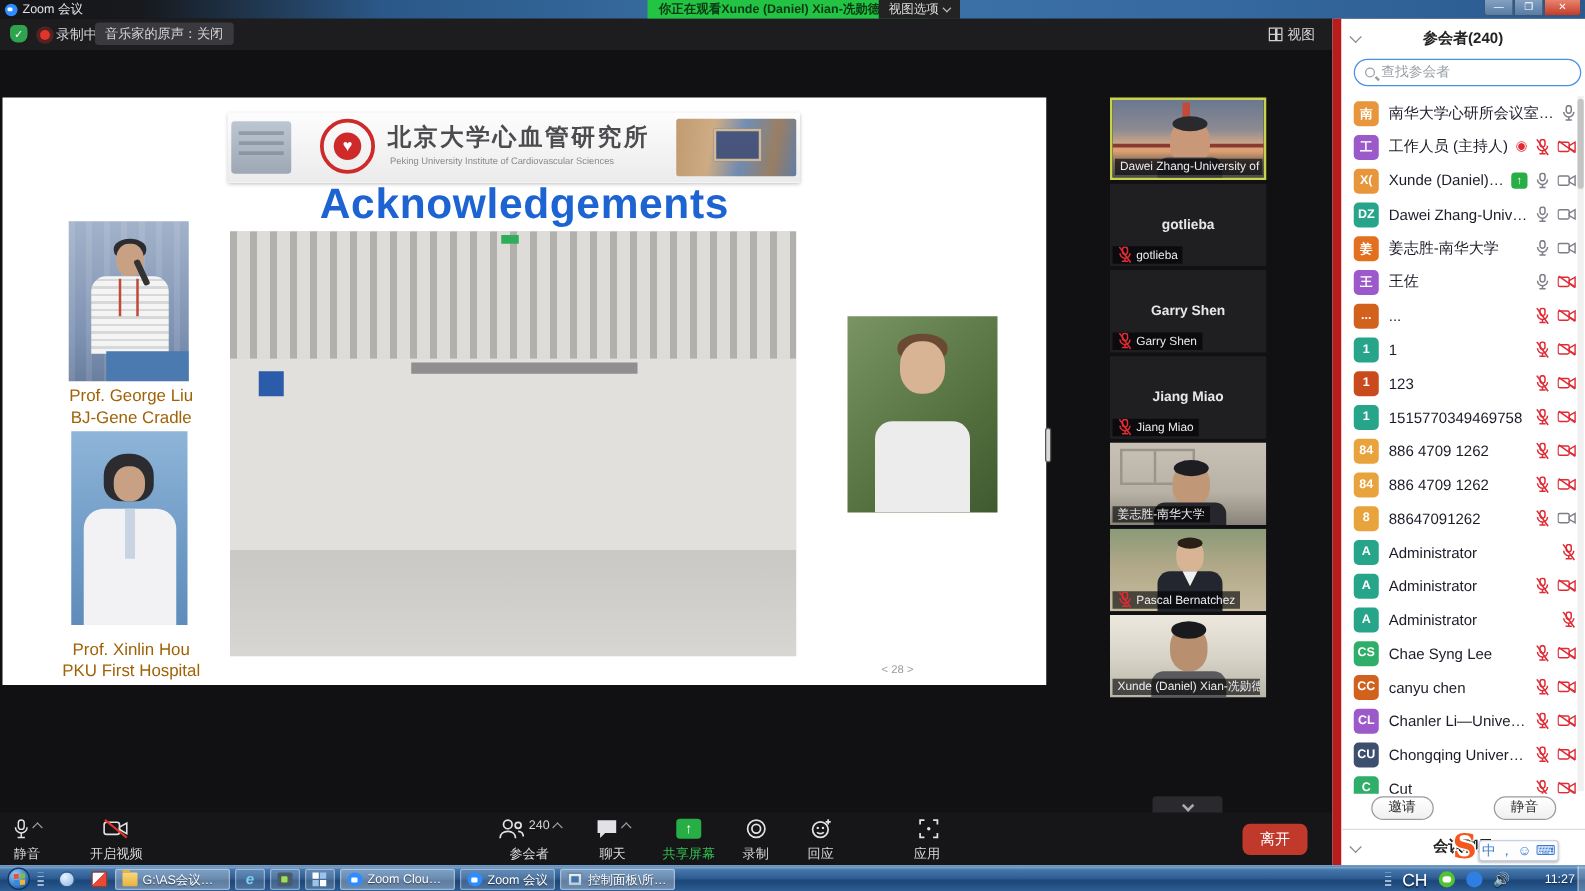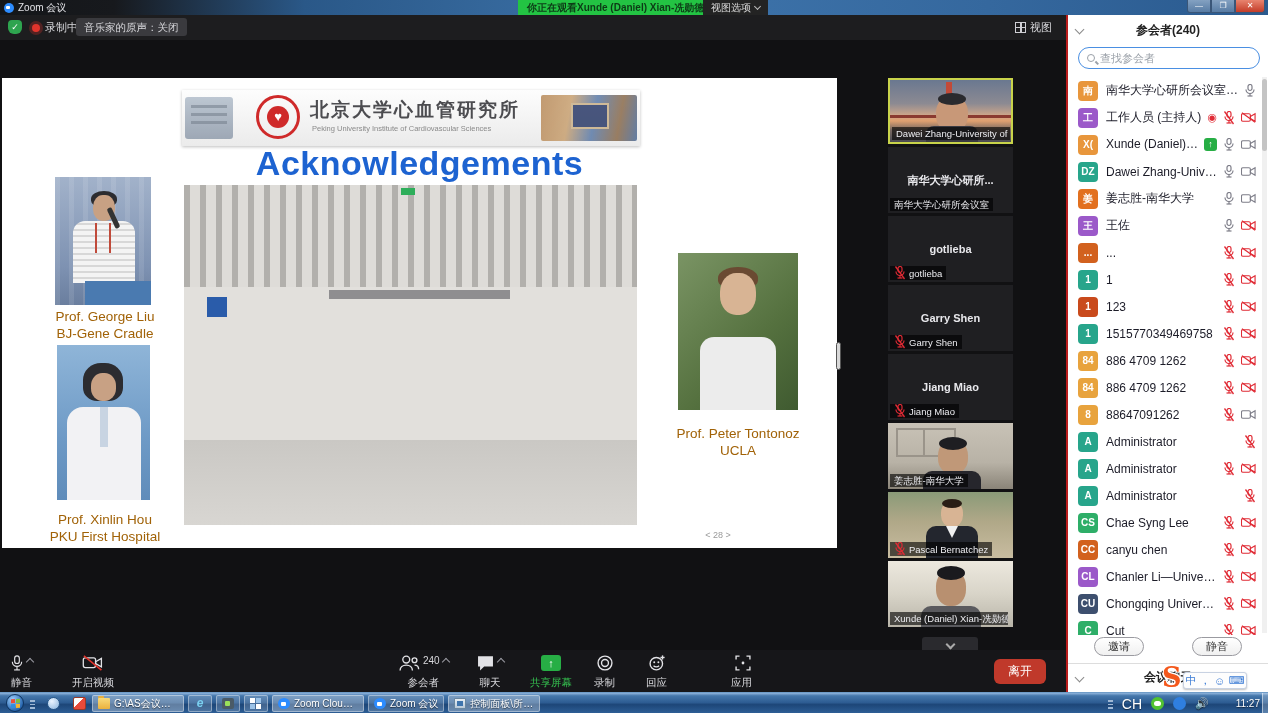--- a/index.html
+++ b/index.html
@@ -162,21 +162,21 @@
   .chev-up { width:6px; height:6px; border-left:1.5px solid #9a9aa2; border-top:1.5px solid #9a9aa2;
     transform:rotate(45deg); margin-top:5px; }
   .tb-count { font-size:10px; color:#d8d8dc; margin-top:1px; }
   .tbtn.green { color:#35c04f; }
   .share-box { width:20px; height:16px; background:#27ae45; border-radius:3px; color:#fff; font-size:11px;
     line-height:16px; text-align:center; font-weight:bold; margin-top:1px; }
   .leave-btn { position:absolute; left:994px; top:9px; background:#c0392b; color:#fff; font-size:12px;
     padding:4px 14px; border-radius:6px; cursor:pointer; }
 
   
-  .sidepanel { position:absolute; left:1066px; top:15px; width:202px; height:677px; background:#fff; border-left:2px solid #b91c1c; }
+  .sidepanel { position:absolute; left:1066px; top:15px; width:202px; height:677px; background:#fff; border-left:7px solid #b91c1c; }
   .p-header { position:absolute; left:0; top:4px; width:100%; height:22px; }
   .p-header .title { display:block; text-align:center; font-size:12px; font-weight:bold; color:#222; line-height:22px; }
   .panel-chev { position:absolute; left:8px; top:7px; width:7px; height:7px; border-left:1.5px solid #8a8a8a;
     border-bottom:1.5px solid #8a8a8a; transform:rotate(-45deg); cursor:pointer; }
   .search-box { position:absolute; left:10px; top:32px; width:182px; height:22px; border:1.5px solid #4a8fe2;
     border-radius:11px; display:flex; align-items:center; padding:0 8px; gap:5px; background:#fff; }
   .search-box input { border:none; outline:none; width:100%; font-size:11px; color:#333;
     font-family:"Liberation Sans","DejaVu Sans",sans-serif; }
   .search-box input::placeholder { color:#9aa0a8; }
   .mag { width:8px; height:8px; border:1.5px solid #9aa0a8; border-radius:50%; position:relative; flex:none; }
@@ -355,46 +355,36 @@
         <span class="person" style="left: 58%; top: 58%;"><span class="p-head" style="width:13px;height:13px"></span><span class="p-torso" style="background:#d8a0b8;width:28px;height:24px"></span></span>
         <span class="person" style="left: 70%; top: 58%;"><span class="p-head" style="width:13px;height:13px"></span><span class="p-torso" style="background:#4a4a52;width:28px;height:24px"></span></span>
         <span class="person" style="left: 82%; top: 58%;"><span class="p-head" style="width:13px;height:13px"></span><span class="p-torso" style="background:#caa84a;width:28px;height:24px"></span></span>
       </div>
 
     <div class="photo ph-peter">
       <span class="fig-hair"></span>
         <span class="fig-head"></span>
         <span class="fig-shirt"></span>
     </div>
-    <div class="speaker-label lbl3">
-      <div>Prof. Peter Tontonoz</div>
-        <div>UCLA</div>
-    </div>
 
     <div class="page-ind">&lt; 28 &gt;</div>
   </div>
 
   <div class="divider-handle"></div>
 
   <div class="videos" id="videos">
       <div class="thumb active">
         <span class="scene scene-bridge">
           <span class="tower"></span>
           <span class="deck"></span>
           <span class="head"></span>
           <span class="shirt"></span>
         </span>
         <span class="vlabel">
           <span>Dawei Zhang-University of ...</span>
-        </span>
-      </div>
-      <div class="thumb">
-        <span class="center-name">南华大学心研所...</span>
-        <span class="vlabel">
-          <span>南华大学心研所会议室</span>
         </span>
       </div>
       <div class="thumb">
         <span class="center-name">gotlieba</span>
         <span class="vlabel">
           <svg width="12" height="14" viewBox="0 0 24 28">
     <rect x="8" y="1" width="8" height="12" rx="4" fill="none" stroke="#e02b35" stroke-width="2.4"></rect>
     <path d="M4 11a8 8 0 0 0 16 0" fill="none" stroke="#e02b35" stroke-width="2.4"></path>
     <line x1="12" y1="19" x2="12" y2="24" stroke="#e02b35" stroke-width="2.4"></line>
     <line x1="7" y1="24" x2="17" y2="24" stroke="#e02b35" stroke-width="2.4"></line>

